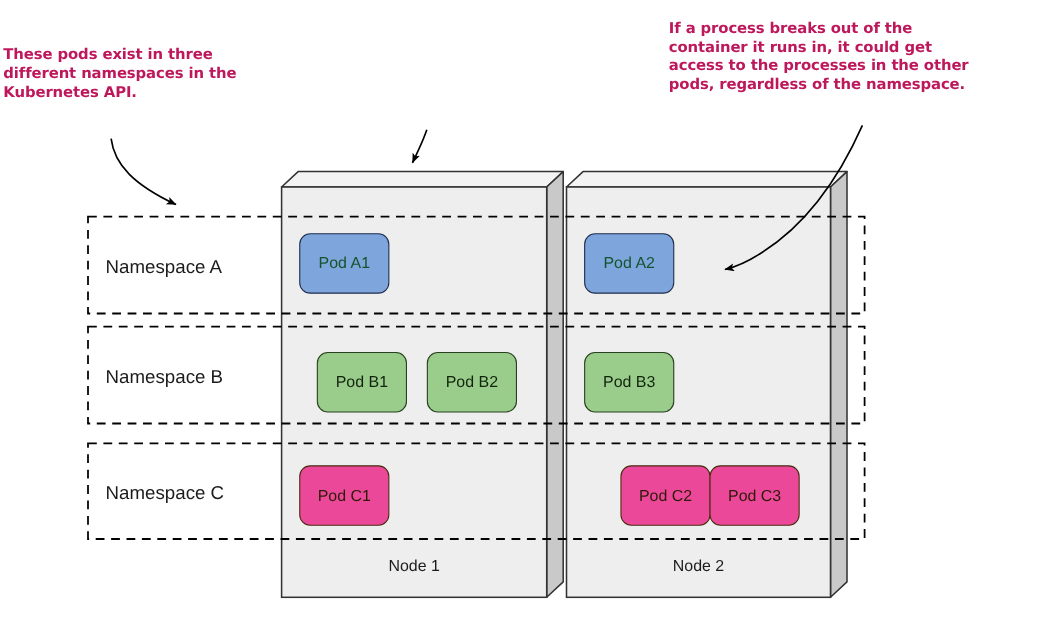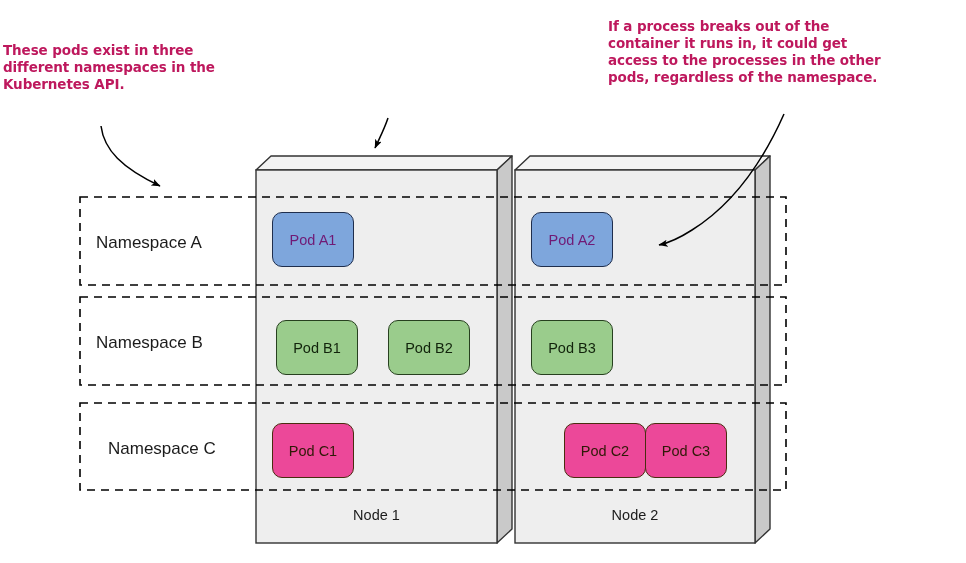--- a/index.html
+++ b/index.html
@@ -17,33 +17,33 @@
   #callout-breakout{  left:608px;top:18px;  width:280px;}
 
   
   #art{position:absolute;left:0;top:0;width:966px;height:563px;}
 
   
   .ns-label{position:absolute;font-family:"Liberation Sans",sans-serif;
             font-size:17px;color:#1b1b1b;white-space:nowrap;}
   #ns-label-a{left:96px;top:233px;}
   #ns-label-b{left:96px;top:333px;}
-  #ns-label-c{left:108px;top:439px;}
+  #ns-label-c{left:96px;top:439px;}
 
   
   .node-caption{position:absolute;font-family:"Liberation Sans",sans-serif;
                 font-size:14.5px;color:#1b1b1b;text-align:center;white-space:nowrap;}
   #node-caption-1{left:256px;top:507px;width:241px;}
   #node-caption-2{left:515px;top:507px;width:240px;}
 
   
   .pod{position:absolute;width:82px;height:55px;border-radius:10px;
        box-sizing:border-box;display:flex;align-items:center;justify-content:center;
        font-family:"Liberation Sans",sans-serif;font-size:14.5px;}
-  .pod.blue  {background:#7ea6dc;border:1.4px solid #1f2e4d;color:#701a75;}
+  .pod.blue  {background:#7ea6dc;border:1.4px solid #1f2e4d;color:#14532d;}
   .pod.green {background:#9acc8c;border:1.4px solid #27401f;color:#12240c;}
   .pod.orange{background:#ec4899;border:1.4px solid #4a2d10;color:#2e1a06;}
 </style>
 </head>
 <body>
 
 <div id="stage">
 
   <svg id="art" viewBox="0 0 966 563">
     <defs>
@@ -78,21 +78,21 @@
   <div class="callout" id="callout-namespaces">These pods exist in three different namespaces in the Kubernetes API.</div>
 
 
   <div class="callout" id="callout-breakout">If a process breaks out of the container it runs in, it could get access to the processes in the other pods, regardless of the namespace.</div>
 
   <div class="ns-label" id="ns-label-a">Namespace A</div>
   <div class="ns-label" id="ns-label-b">Namespace B</div>
   <div class="ns-label" id="ns-label-c">Namespace C</div>
 
   <div class="pod blue" style="left:272px;top:212px;">Pod A1</div>
-  <div class="pod green" style="left:276px;top:320px;">Pod B1</div>
+  <div class="pod green" style="left:288px;top:320px;">Pod B1</div>
   <div class="pod green" style="left:388px;top:320px;">Pod B2</div>
   <div class="pod orange" style="left:272px;top:423px;">Pod C1</div>
 
   <div class="pod blue" style="left:531px;top:212px;">Pod A2</div>
   <div class="pod green" style="left:531px;top:320px;">Pod B3</div>
   <div class="pod orange" style="left:548px;top:423px;margin-left:16px;">Pod C2</div>
   <div class="pod orange" style="left:645px;top:423px;">Pod C3</div>
 
   <div class="node-caption" id="node-caption-1">Node 1</div>
   <div class="node-caption" id="node-caption-2">Node 2</div>

